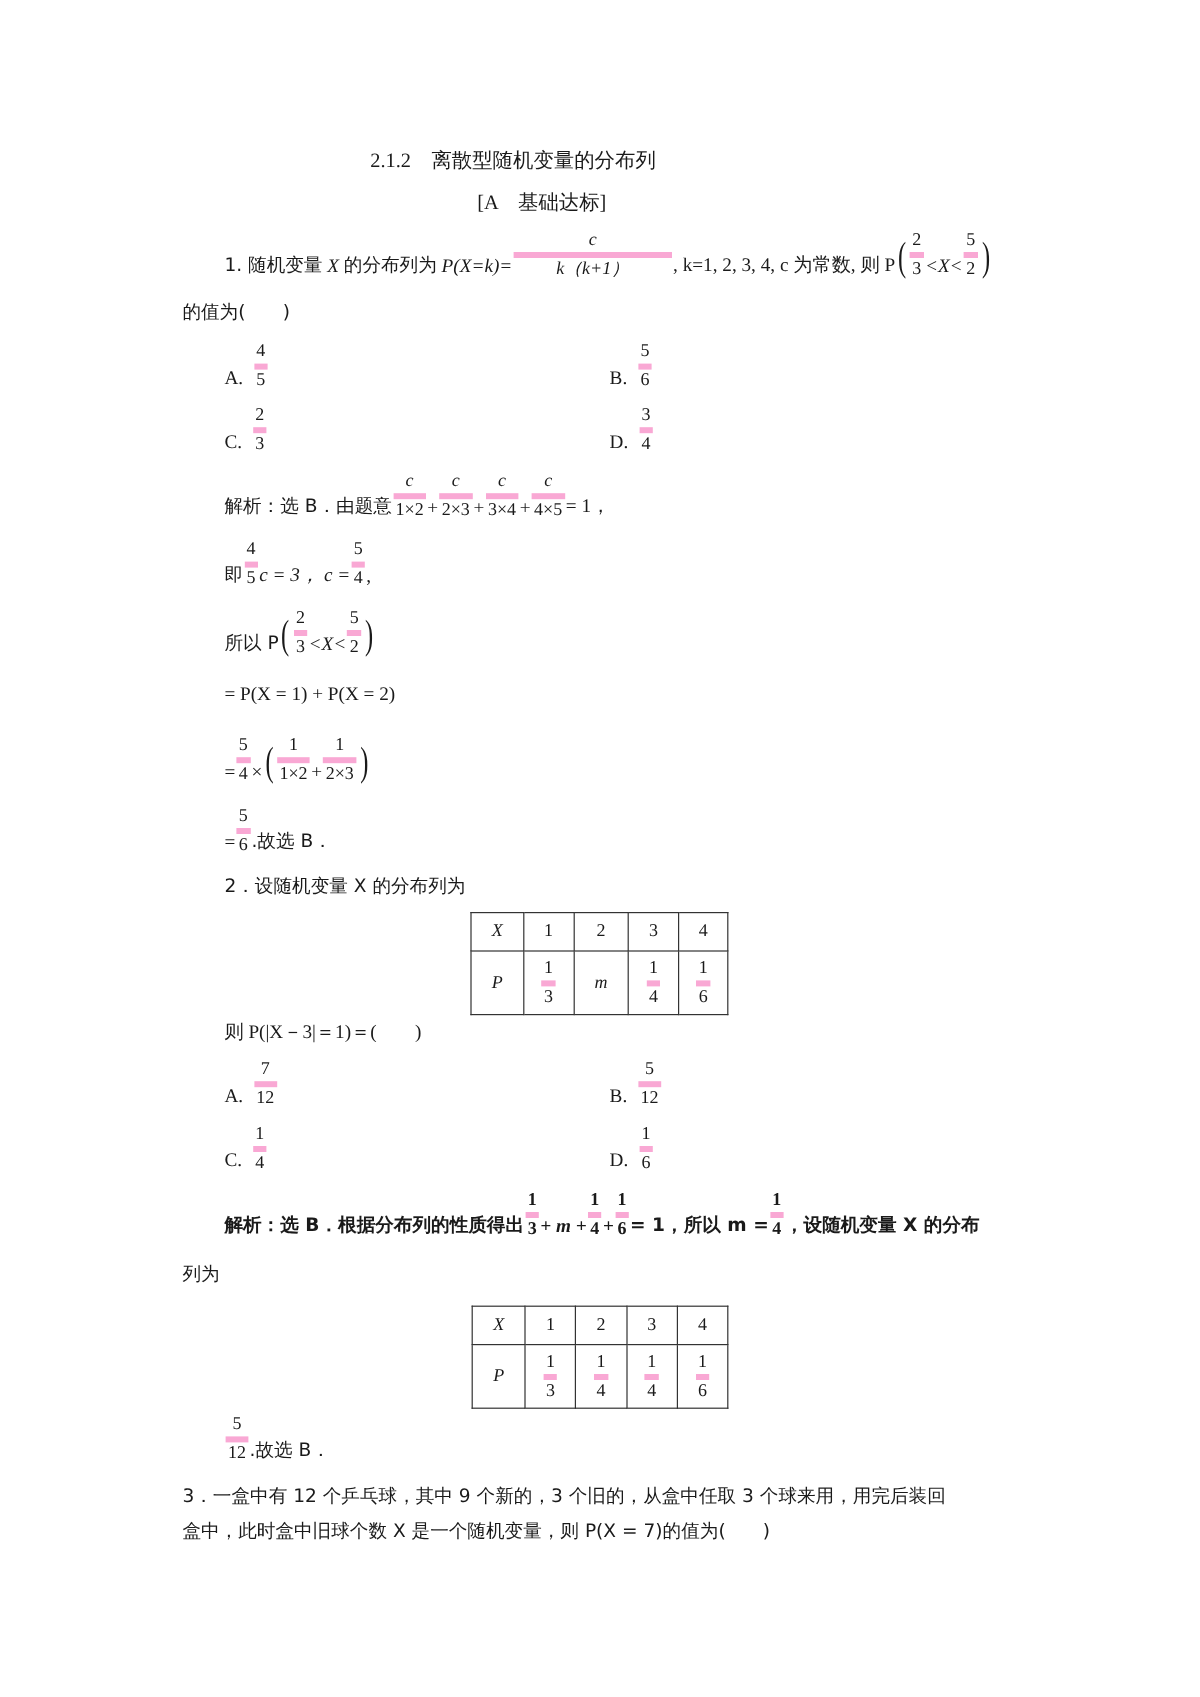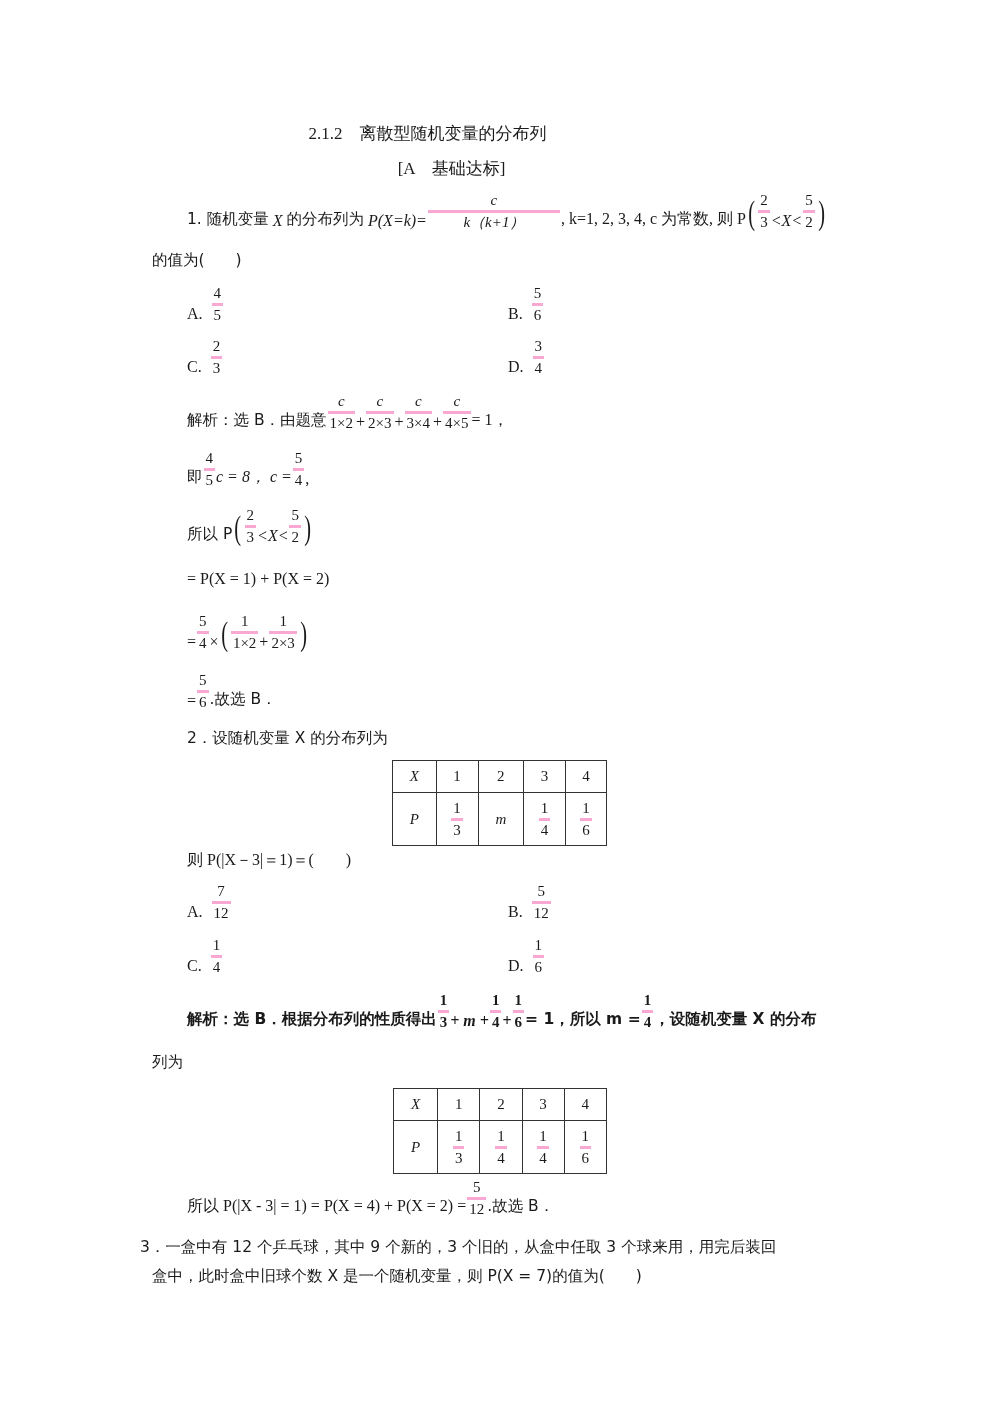--- a/index.html
+++ b/index.html
@@ -6,21 +6,21 @@
   body { width: 1000px; height: 1414px; position: relative; overflow: hidden;
          font-family: "Liberation Serif", "DejaVu Serif", serif; color: #1a1a1a; font-size: 16px; }
   .abs { position: absolute; white-space: nowrap; }
   .title { left: 0; width: 855px; text-align: center; top: 122px; font-size: 17px; }
   .subtitle { left: 0; width: 903px; text-align: center; top: 157px; font-size: 17px; }
   .line { display: flex; align-items: flex-end; }
   i.v { font-style: italic; }
   .frac { display: inline-flex; flex-direction: column; align-items: center; vertical-align: middle;
           line-height: 1; margin: 0 1px; font-size: 15px; }
   .frac .num { padding: 0 2px 2px 2px; }
-  .frac .den { border-top: 3px solid #f9a8d4; padding: 2px 2px 0 2px; }
+  .frac .den { border-top: 5px solid #f9a8d4; padding: 2px 2px 0 2px; }
   .paren { font-size: 34px; line-height: 1; transform: scaleX(0.6); display: inline-block; vertical-align: middle; }
   .cn { font-family: "DejaVu Sans", sans-serif; font-size: 15.5px; }
   table.dist { position: absolute; border-collapse: collapse; }
   table.dist td { border: 1.5px solid #333; text-align: center; font-size: 15px; padding: 0; }
   table.dist tr.r1 td { height: 31px; }
   table.dist tr.r2 td { height: 52px; }
 </style>
 </head>
 <body>
 
@@ -93,21 +93,21 @@
     </span>
   <span>= 1，</span>
 </div>
 
 <div class="abs line" style="left:187px; top:451px;">
   <span class="cn">即</span>
   <span class="frac">
       <span class="num">4</span>
       <span class="den">5</span>
     </span>
-  <i>c = 8， c =</i>
+  <i>c = 3， c =</i>
   <span class="frac">
       <span class="num">5</span>
       <span class="den">4</span>
     </span>
   <span>,</span>
 </div>
 
 <div class="abs line" style="left:187px; top:508px;">
   <span class="cn">所以 P</span>
   <span class="paren">(</span>
@@ -260,22 +260,21 @@
           </span></td>
     <td><span class="frac">
             <span class="num">1</span>
             <span class="den">6</span>
           </span></td>
   </tr>
 </tbody>
   </table>
 
 <div class="abs line" style="left:187px; top:1180px;">
-  <span>所以 P(|X - 3| = 1) = P(X = 4) + P(X = 2) =</span>
   <span class="frac">
       <span class="num">5</span>
       <span class="den">12</span>
     </span>
   <span class="cn">.故选 B．</span>
 </div>
 
-<div class="abs cn" style="left:140px; top:1237px;">3．一盒中有 12 个乒乓球，其中 9 个新的，3 个旧的，从盒中任取 3 个球来用，用完后装回</div>
+<div class="abs cn" style="left:152px; top:1237px;">3．一盒中有 12 个乒乓球，其中 9 个新的，3 个旧的，从盒中任取 3 个球来用，用完后装回</div>
 <div class="abs cn" style="left:152px; top:1266px;">盒中，此时盒中旧球个数 X 是一个随机变量，则 P(X = 7)的值为(　　)</div>
 
 </body></html>

